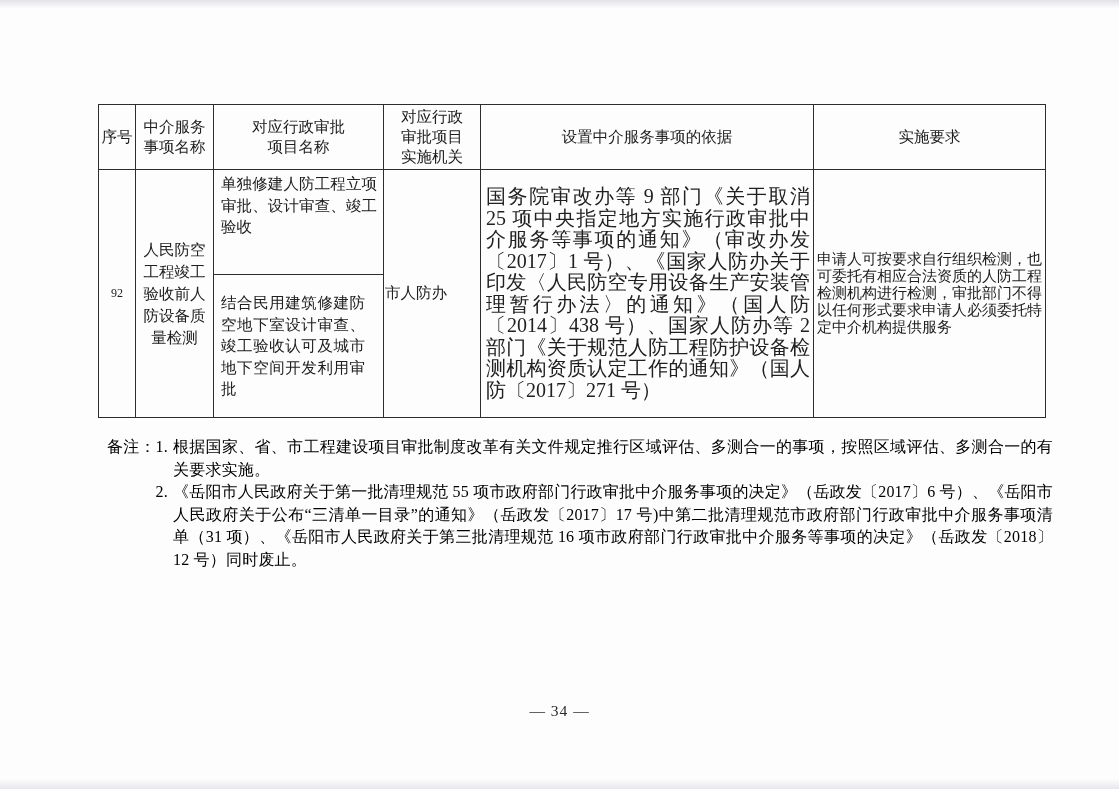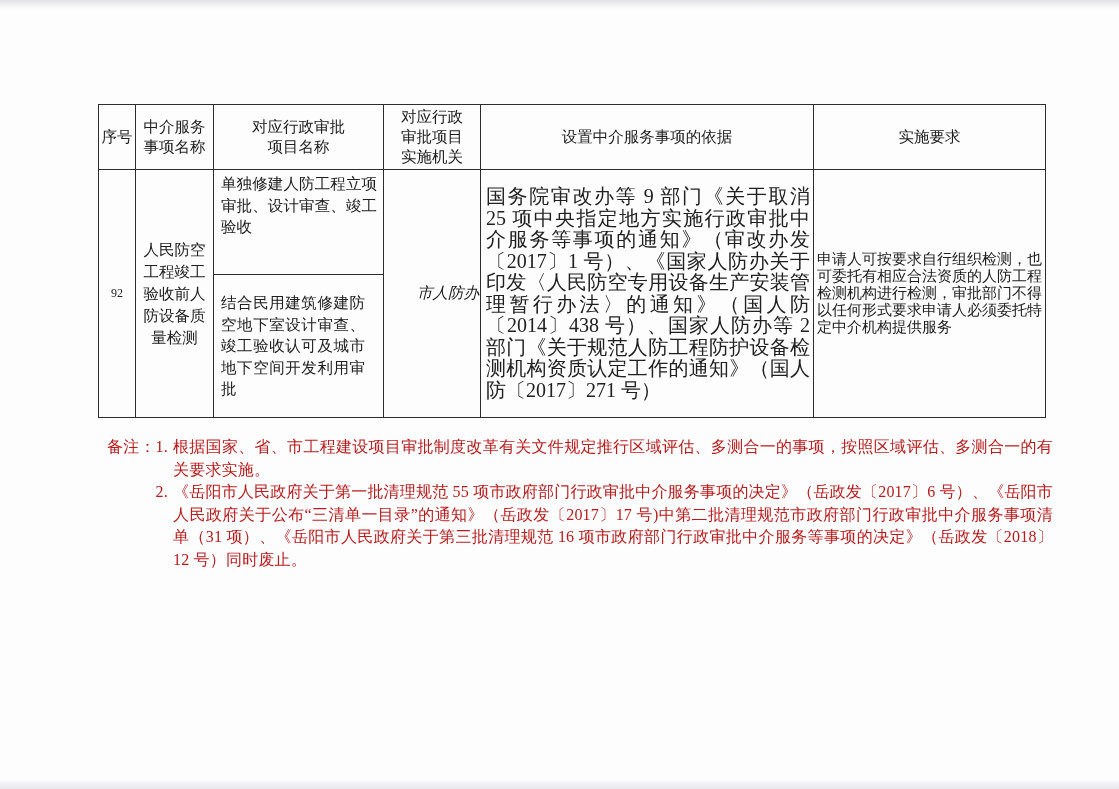--- a/index.html
+++ b/index.html
@@ -65,21 +65,21 @@
     line-height: 21.5px;
     padding: 3px 6px 0 7px;
   }
   .cell-approval-b {
     vertical-align: middle;
     text-align: justify;
     line-height: 21.5px;
     padding: 0 18px 0 7px;
   }
   .cell-authority {
-    text-align: right; vertical-align: middle; font-style: italic;
+    text-align: left; vertical-align: middle;
   }
   .cell-basis {
     vertical-align: middle;
     text-align: justify;
     line-height: 21.5px;
     font-size: 20px;
     padding: 0 3px 0 5px;
   }
   .cell-requirements {
     vertical-align: middle;
@@ -89,21 +89,21 @@
     padding: 0 2px 0 3px;
   }
 
   
   .notes {
     position: absolute; left: 107px; top: 436px;
     width: 946px;
     display: flex;
     font-size: 16px;
     line-height: 22.5px;
-    color: #b91c1c;
+    color: #000000;
     letter-spacing: 0.2px;
   }
   .notes-label { flex: 0 0 auto; white-space: nowrap; }
   .notes-items { flex: 1 1 auto; min-width: 0; }
   .note-item { display: flex; }
   .note-num  { flex: 0 0 auto; padding-right: 5px; }
   .note-text { flex: 1 1 auto; min-width: 0; text-align: justify; }
 
   
   .page-number {
@@ -171,16 +171,17 @@
         <span class="note-num">1.</span>
         <span class="note-text">根据国家、省、市工程建设项目审批制度改革有关文件规定推行区域评估、多测合一的事项，按照区域评估、多测合一的有关要求实施。</span>
       </div>
       <div class="note-item">
         <span class="note-num">2.</span>
         <span class="note-text">《岳阳市人民政府关于第一批清理规范 55 项市政府部门行政审批中介服务事项的决定》（岳政发〔2017〕6 号）、《岳阳市人民政府关于公布“三清单一目录”的通知》（岳政发〔2017〕17 号)中第二批清理规范市政府部门行政审批中介服务事项清单（31 项）、《岳阳市人民政府关于第三批清理规范 16 项市政府部门行政审批中介服务等事项的决定》（岳政发〔2018〕12 号）同时废止。</span>
       </div>
     </div>
   </div>
 
+  <div class="page-number">— 34 —</div>
 
   <div class="scan-noise-bottom"></div>
 
 </div>
 
 </body></html>

